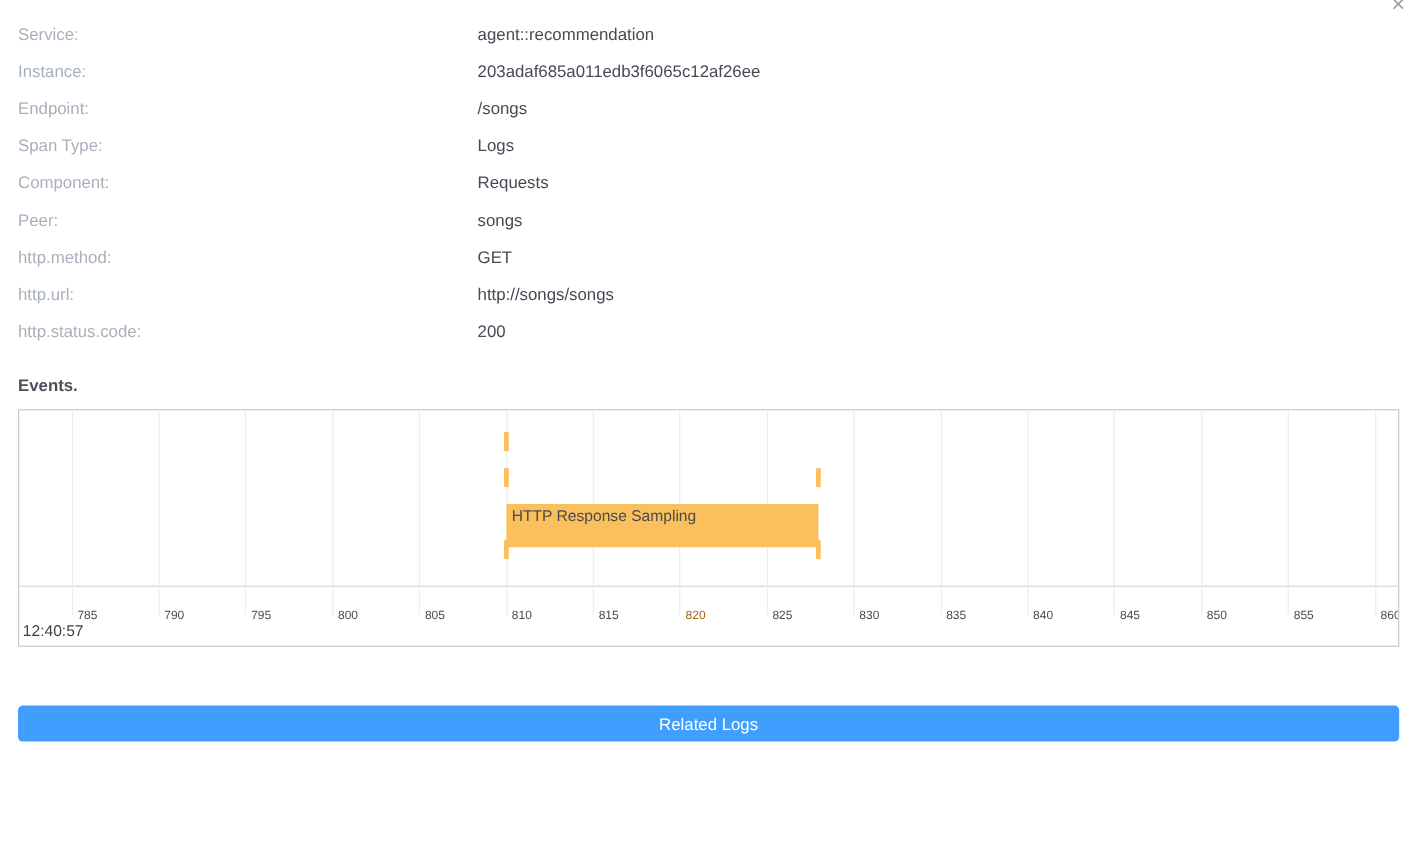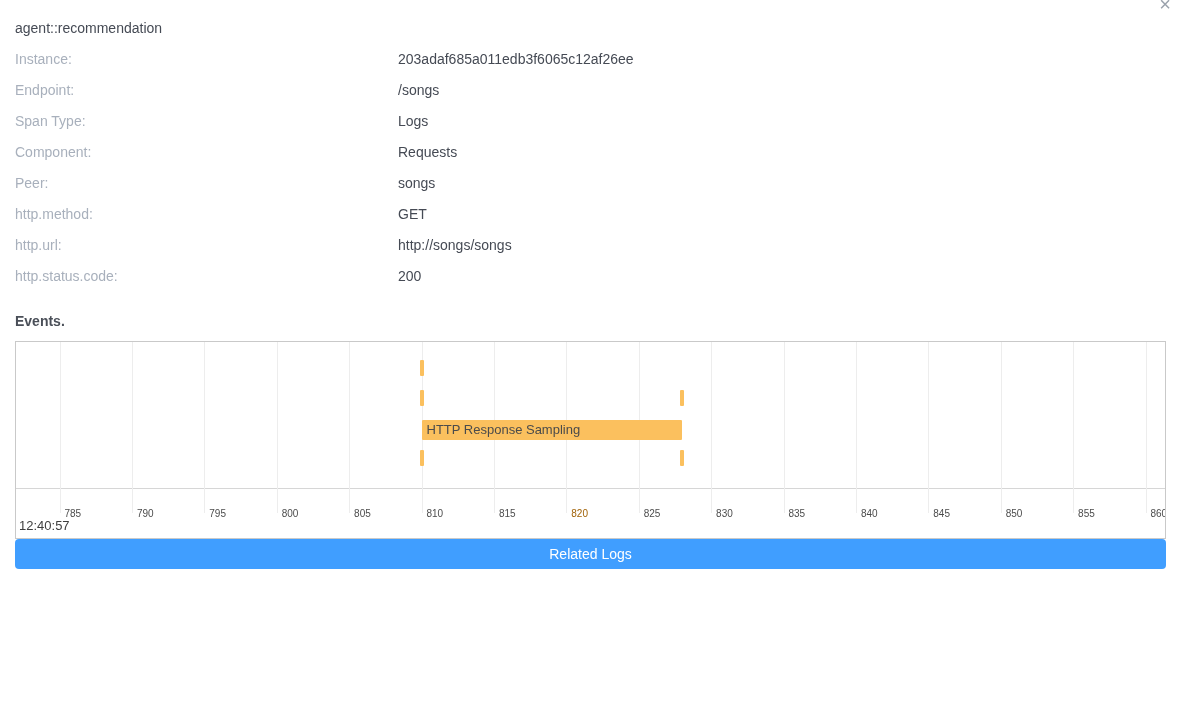--- a/index.html
+++ b/index.html
@@ -29,33 +29,34 @@
   .gridline{position:absolute;top:0;width:1px;height:171px;background:#ededed;}
   .axis-line{position:absolute;left:0;right:0;top:146px;height:1px;background:#d6d6d6;}
   .tick-label{position:absolute;top:166px;font-size:10px;color:#4c4c4c;white-space:nowrap;}
   .time-label{position:absolute;left:3px;top:176px;font-size:13px;color:#3e3e3e;}
   .event-tick{position:absolute;width:4px;height:16px;border-radius:1px;}
   .event-bar{
     position:absolute;height:20px;box-sizing:border-box;border-radius:1px;
     font-size:13px;line-height:20px;color:#4b4b4b;padding-left:5px;white-space:nowrap;
   }
   .related-btn{
-    display:block;width:1151px;height:30px;
+    display:block;margin-top:49px;width:1151px;height:30px;
     background:#409eff;border:none;border-radius:4px;
     color:#ffffff;font-size:14px;font-family:inherit;cursor:pointer;
   }
 </style>
 </head>
 <body>
 
 <span class="close">×</span>
 
 <div class="content">
 
   <div class="kv-row">
+    <span class="kv-label">Service:</span>
     <span class="kv-value">agent::recommendation</span>
   </div>
   <div class="kv-row">
     <span class="kv-label">Instance:</span>
     <span class="kv-value">203adaf685a011edb3f6065c12af26ee</span>
   </div>
   <div class="kv-row">
     <span class="kv-label">Endpoint:</span>
     <span class="kv-value">/songs</span>
   </div>
@@ -119,20 +120,20 @@
       <span class="tick-label" style="left: 917.3px; color: rgb(76, 76, 76);">845</span>
       <div class="gridline" style="left: 984.7px; background: rgb(237, 237, 237);"></div>
       <span class="tick-label" style="left: 989.7px; color: rgb(76, 76, 76);">850</span>
       <div class="gridline" style="left: 1057.1px; background: rgb(237, 237, 237);"></div>
       <span class="tick-label" style="left: 1062.1px; color: rgb(76, 76, 76);">855</span>
       <div class="gridline" style="left: 1129.5px; background: rgb(237, 237, 237);"></div>
       <span class="tick-label" style="left: 1134.5px; color: rgb(76, 76, 76);">860</span>
       <div class="event-tick" style="left: 403.5px; top: 18px; width: 4px; height: 16px; background: rgb(251, 192, 94);"></div>
       <div class="event-tick" style="left: 403.5px; top: 48px; width: 4px; height: 16px; background: rgb(251, 192, 94);"></div>
       <div class="event-tick" style="left: 664.14px; top: 48px; width: 4px; height: 16px; background: rgb(251, 192, 94);"></div>
-      <div class="event-bar" style="left: 405.5px; width: 260.64px; top: 78px; height: 20px; background: rgb(251, 192, 94);">HTTP Response Sampling</div>
+      <div class="event-bar" style="left: 405.5px; width: 260.64px; top: 78px; height: 36px; background: rgb(251, 192, 94);">HTTP Response Sampling</div>
       <div class="event-tick" style="left: 403.5px; top: 108px; width: 4px; height: 16px; background: rgb(251, 192, 94);"></div>
       <div class="event-tick" style="left: 664.14px; top: 108px; width: 4px; height: 16px; background: rgb(251, 192, 94);"></div>
     </div>
 
   <button class="related-btn">Related Logs</button>
 
 </div>
 
 </body></html>

